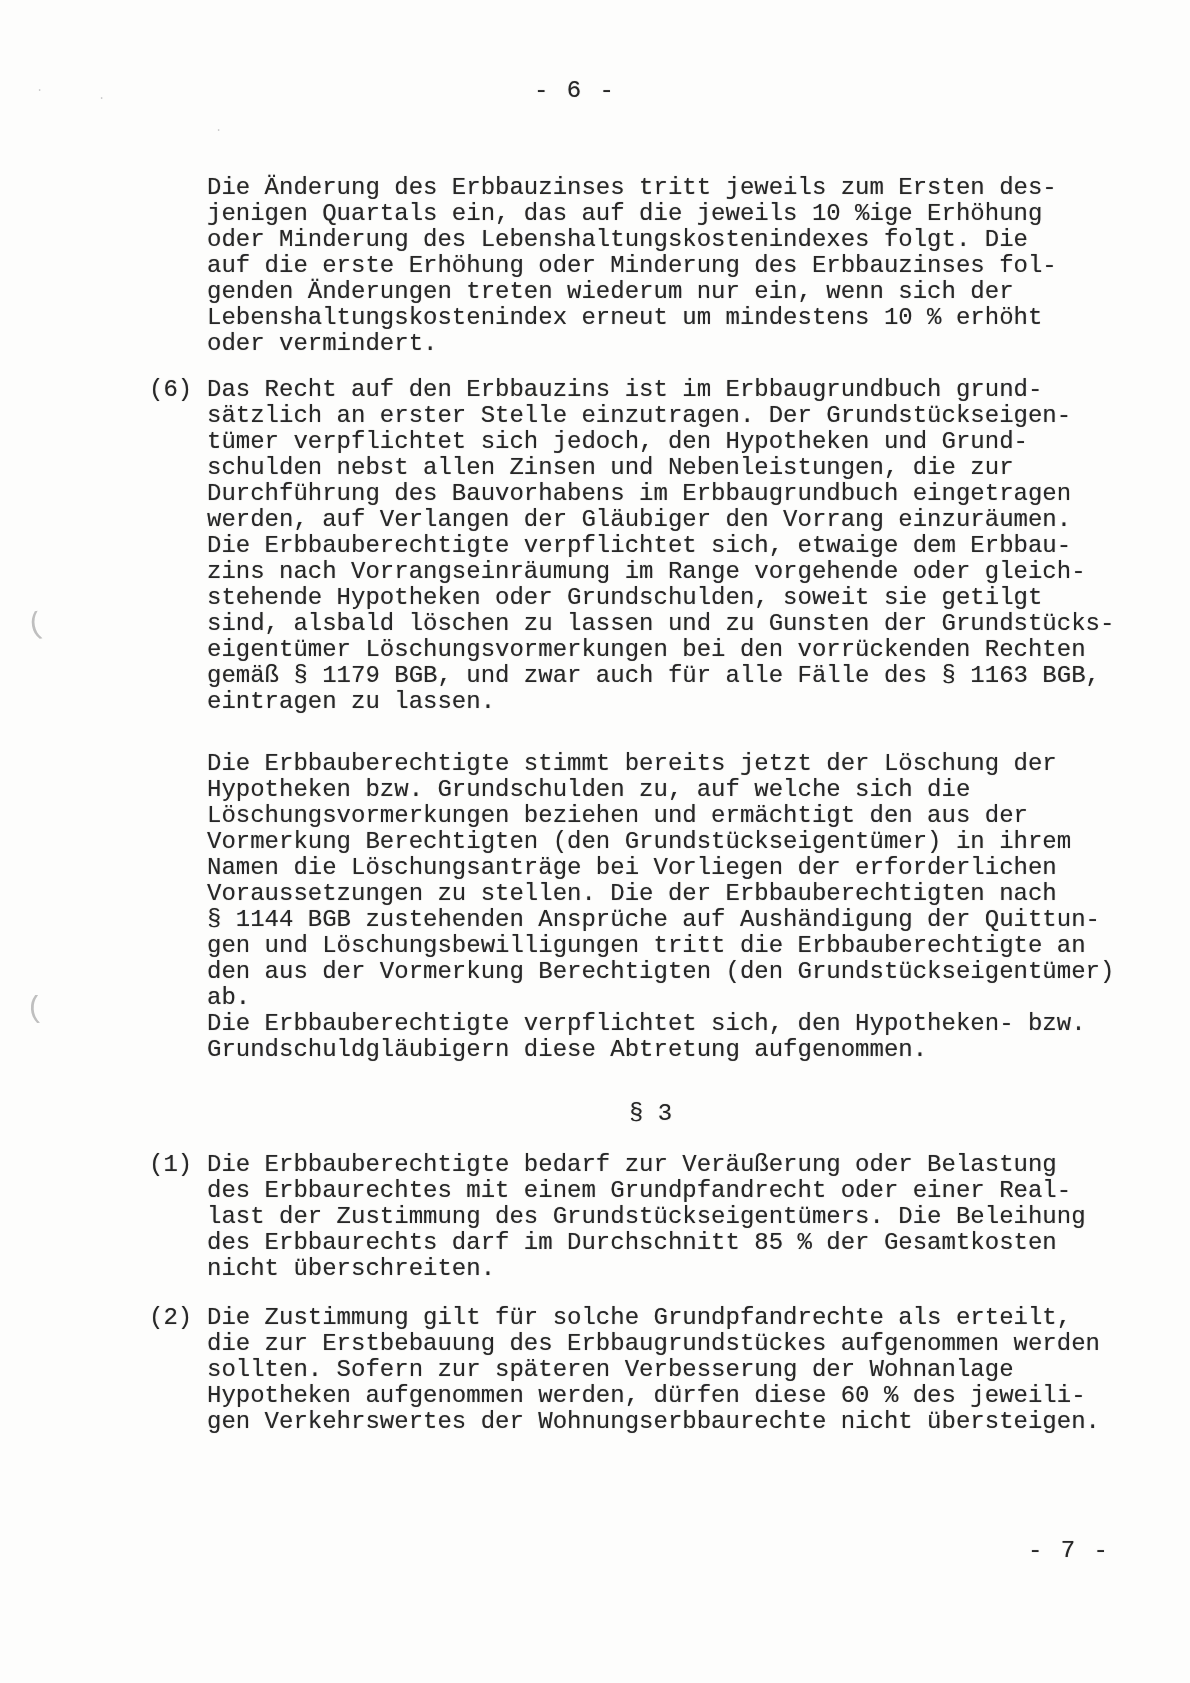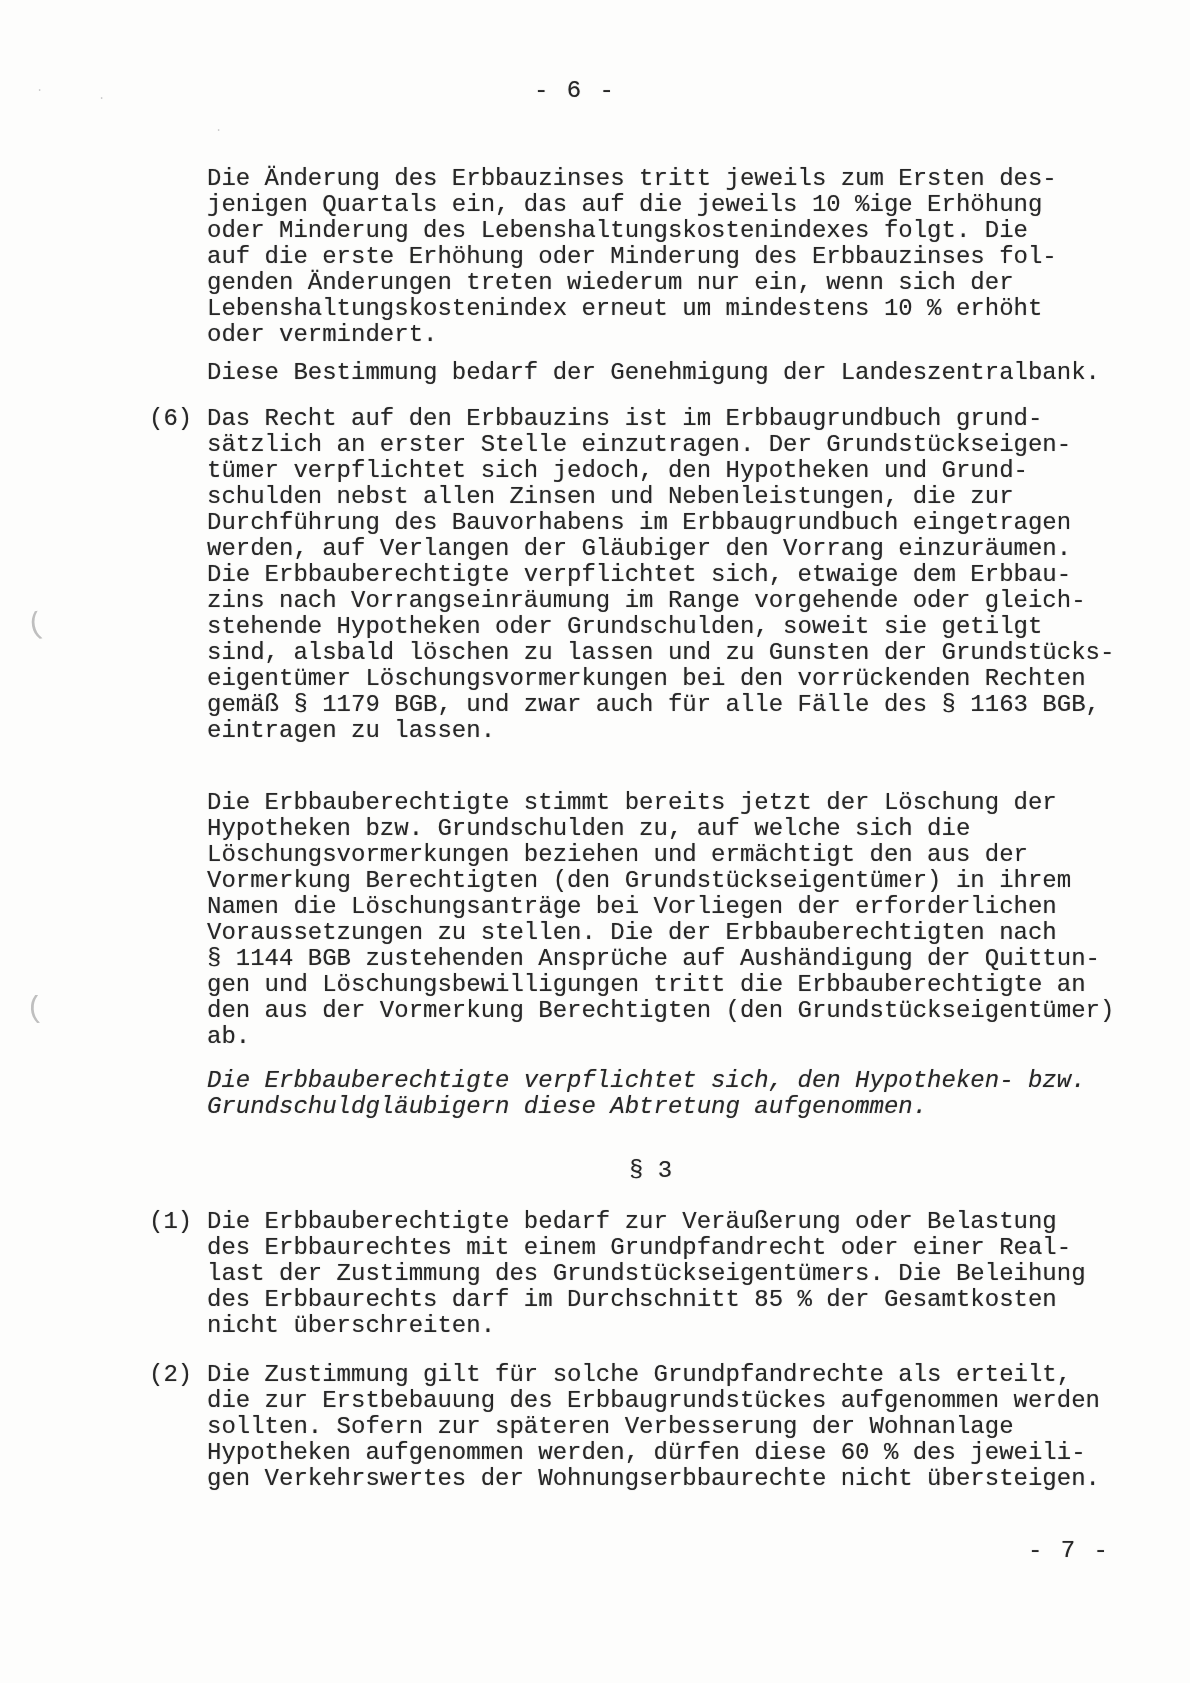--- a/index.html
+++ b/index.html
@@ -34,25 +34,25 @@
     left: 149px;
     top: 158px;
     width: 1000px;
   }
   .block { white-space: pre; }
   .block.plain { margin-left: 58px; }
   .block.heading { margin-left: 480px; }
   .block.numbered { display: flex; }
   .marker { flex: 0 0 58px; width: 58px; }
   
-  .b0 { margin-top: 8px; }
+  .b0 { margin-top: 17px; }
   .b1 { margin-top: 12px; }
   .b2 { margin-top: 20px; }
-  .b3 { margin-top: 46px; }
-  .b4 { margin-top: 18px; font-style: italic; }
+  .b3 { margin-top: 36px; }
+  .b4 { margin-top: 0; }
   .b5 { margin-top: 38px; }
   .b6 { margin-top: 25px; }
   .b7 { margin-top: 23px; }
   
   .artifact {
     position: absolute;
     color: #bfbfbf;
     text-shadow: none;
     font-size: 30px;
   }
@@ -70,21 +70,20 @@
 </style>
 </head>
 <body>
 
 <div class="page">
 
   <div class="pnum-top">- 6 -</div>
 
   <div class="content" id="doc-blocks">
       <div class="block b0 plain"><div class="line">Die Änderung des Erbbauzinses tritt jeweils zum Ersten des-</div><div class="line">jenigen Quartals ein, das auf die jeweils 10 %ige Erhöhung</div><div class="line">oder Minderung des Lebenshaltungskostenindexes folgt. Die</div><div class="line">auf die erste Erhöhung oder Minderung des Erbbauzinses fol-</div><div class="line">genden Änderungen treten wiederum nur ein, wenn sich der</div><div class="line">Lebenshaltungskostenindex erneut um mindestens 10 % erhöht</div><div class="line">oder vermindert.</div></div>
-      <div class="block b1 plain"><div class="line">Diese Bestimmung bedarf der Genehmigung der Landeszentralbank.</div></div>
       <div class="block b2 numbered"><span class="marker">(6)</span><div class="lines"><div class="line">Das Recht auf den Erbbauzins ist im Erbbaugrundbuch grund-</div><div class="line">sätzlich an erster Stelle einzutragen. Der Grundstückseigen-</div><div class="line">tümer verpflichtet sich jedoch, den Hypotheken und Grund-</div><div class="line">schulden nebst allen Zinsen und Nebenleistungen, die zur</div><div class="line">Durchführung des Bauvorhabens im Erbbaugrundbuch eingetragen</div><div class="line">werden, auf Verlangen der Gläubiger den Vorrang einzuräumen.</div><div class="line">Die Erbbauberechtigte verpflichtet sich, etwaige dem Erbbau-</div><div class="line">zins nach Vorrangseinräumung im Range vorgehende oder gleich-</div><div class="line">stehende Hypotheken oder Grundschulden, soweit sie getilgt</div><div class="line">sind, alsbald löschen zu lassen und zu Gunsten der Grundstücks-</div><div class="line">eigentümer Löschungsvormerkungen bei den vorrückenden Rechten</div><div class="line">gemäß § 1179 BGB, und zwar auch für alle Fälle des § 1163 BGB,</div><div class="line">eintragen zu lassen.</div></div></div>
       <div class="block b3 plain"><div class="line">Die Erbbauberechtigte stimmt bereits jetzt der Löschung der</div><div class="line">Hypotheken bzw. Grundschulden zu, auf welche sich die</div><div class="line">Löschungsvormerkungen beziehen und ermächtigt den aus der</div><div class="line">Vormerkung Berechtigten (den Grundstückseigentümer) in ihrem</div><div class="line">Namen die Löschungsanträge bei Vorliegen der erforderlichen</div><div class="line">Voraussetzungen zu stellen. Die der Erbbauberechtigten nach</div><div class="line">§ 1144 BGB zustehenden Ansprüche auf Aushändigung der Quittun-</div><div class="line">gen und Löschungsbewilligungen tritt die Erbbauberechtigte an</div><div class="line">den aus der Vormerkung Berechtigten (den Grundstückseigentümer)</div><div class="line">ab.</div></div>
       <div class="block b4 plain"><div class="line">Die Erbbauberechtigte verpflichtet sich, den Hypotheken- bzw.</div><div class="line">Grundschuldgläubigern diese Abtretung aufgenommen.</div></div>
       <div class="block b5 heading"><div class="line">§ 3</div></div>
       <div class="block b6 numbered"><span class="marker">(1)</span><div class="lines"><div class="line">Die Erbbauberechtigte bedarf zur Veräußerung oder Belastung</div><div class="line">des Erbbaurechtes mit einem Grundpfandrecht oder einer Real-</div><div class="line">last der Zustimmung des Grundstückseigentümers. Die Beleihung</div><div class="line">des Erbbaurechts darf im Durchschnitt 85 % der Gesamtkosten</div><div class="line">nicht überschreiten.</div></div></div>
       <div class="block b7 numbered"><span class="marker">(2)</span><div class="lines"><div class="line">Die Zustimmung gilt für solche Grundpfandrechte als erteilt,</div><div class="line">die zur Erstbebauung des Erbbaugrundstückes aufgenommen werden</div><div class="line">sollten. Sofern zur späteren Verbesserung der Wohnanlage</div><div class="line">Hypotheken aufgenommen werden, dürfen diese 60 % des jeweili-</div><div class="line">gen Verkehrswertes der Wohnungserbbaurechte nicht übersteigen.</div></div></div>
     </div>
 
   <div class="pnum-bottom">- 7 -</div>
 

